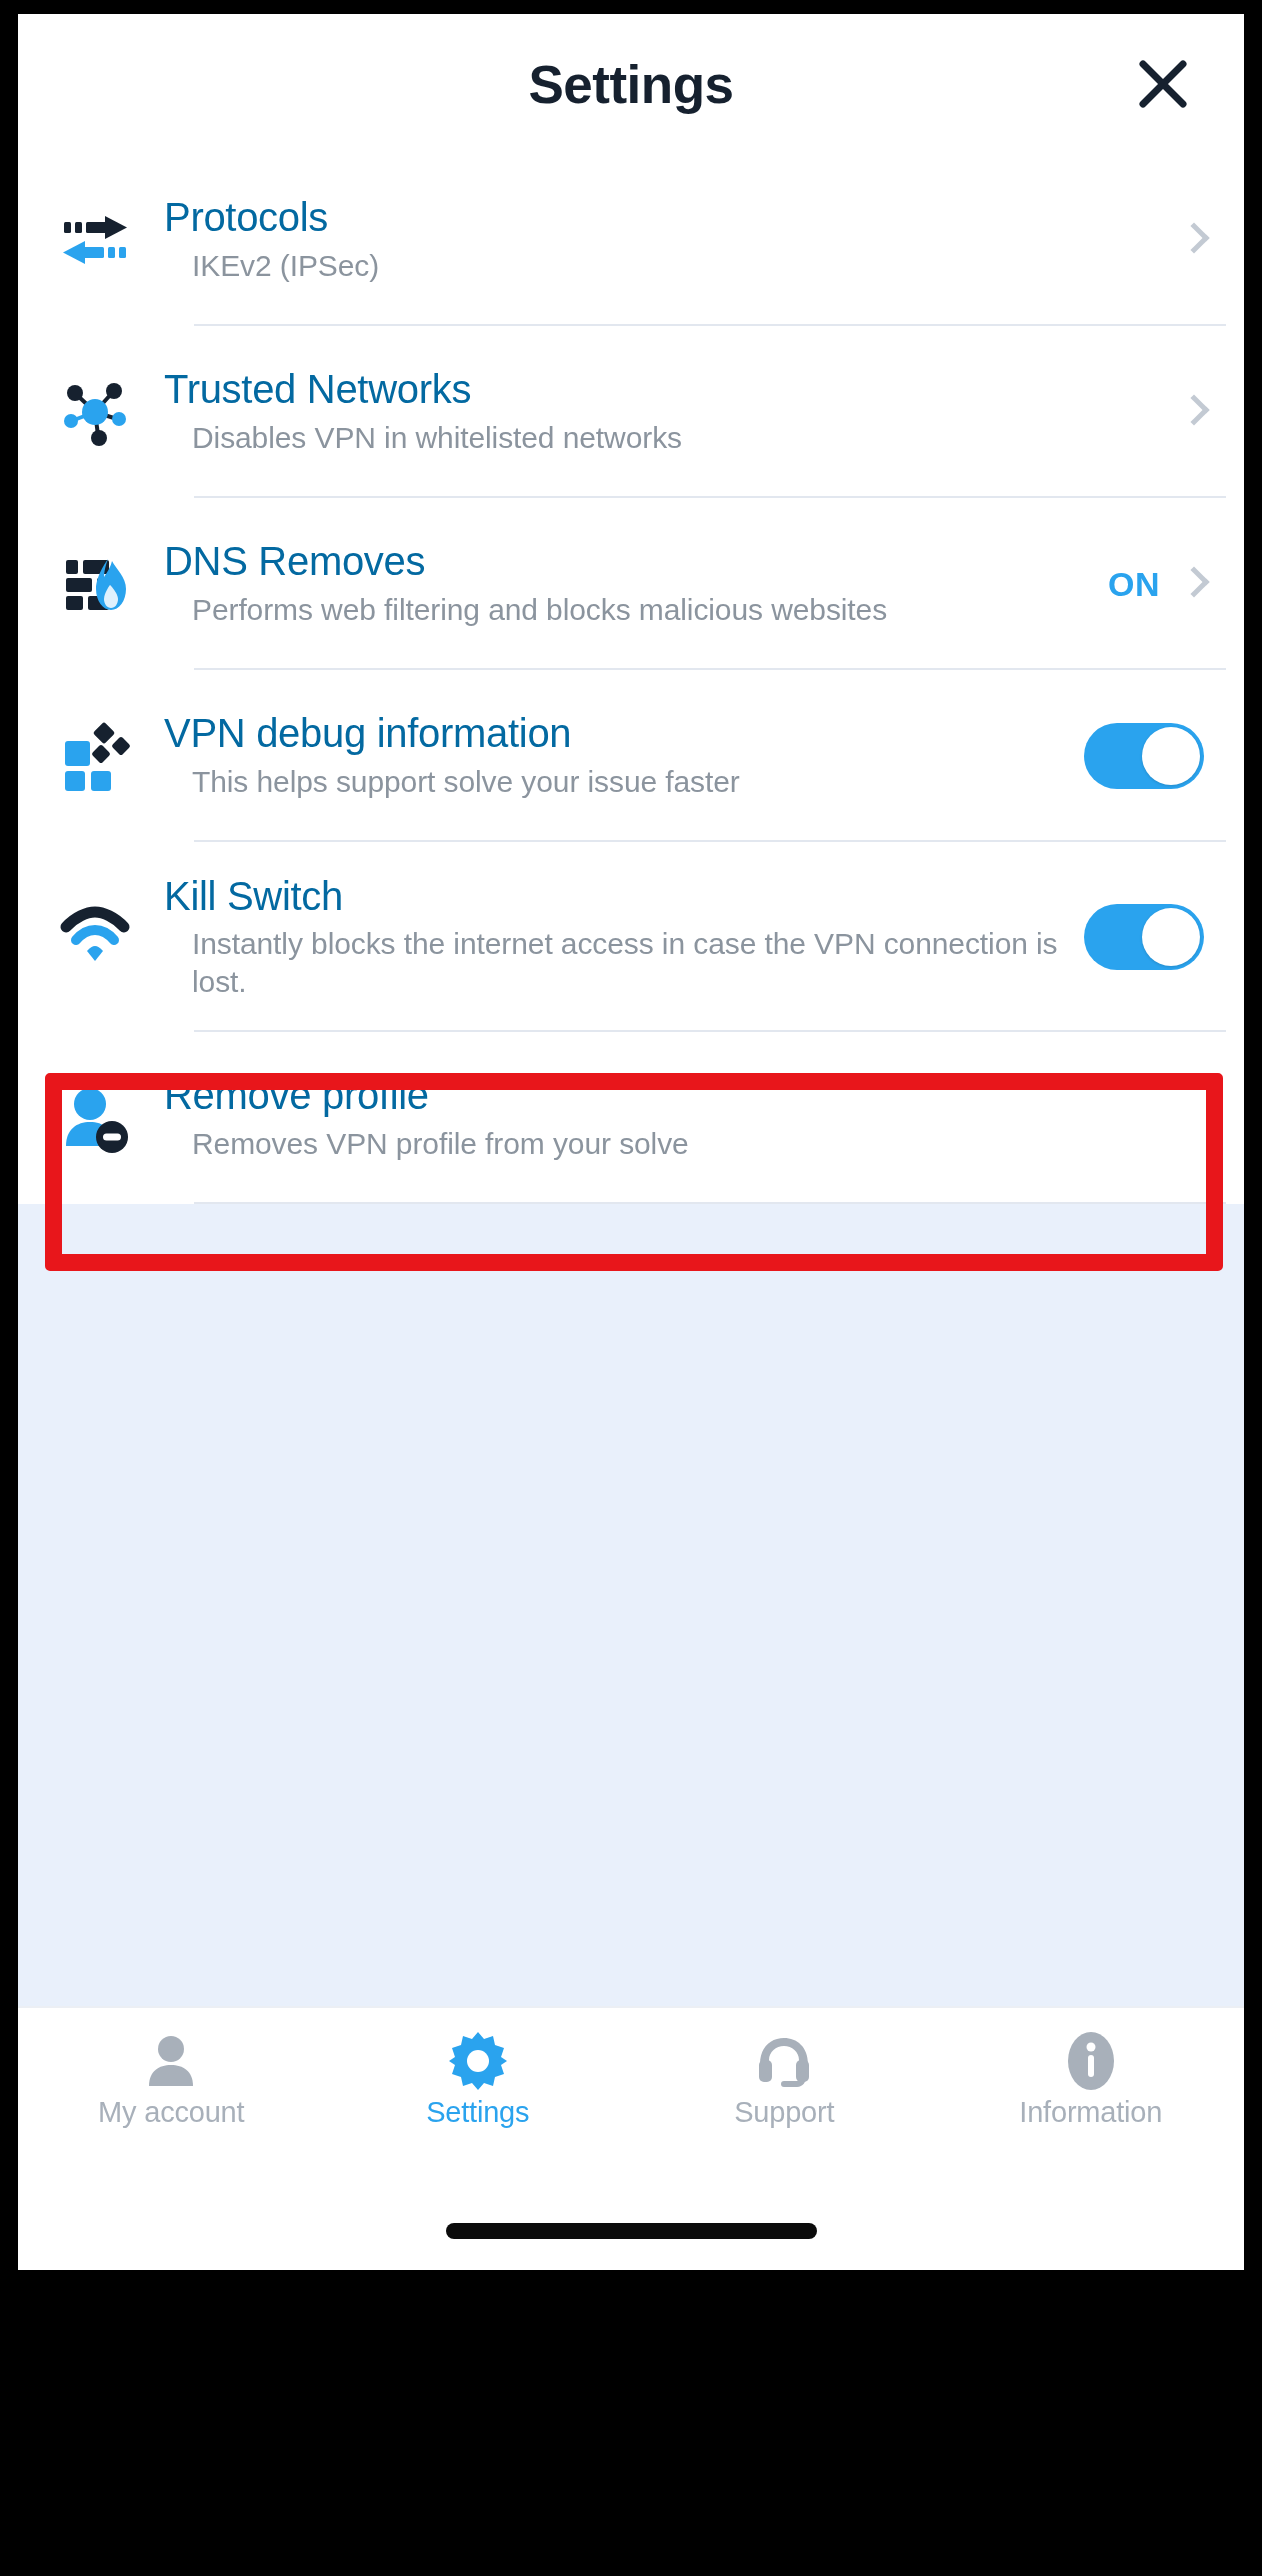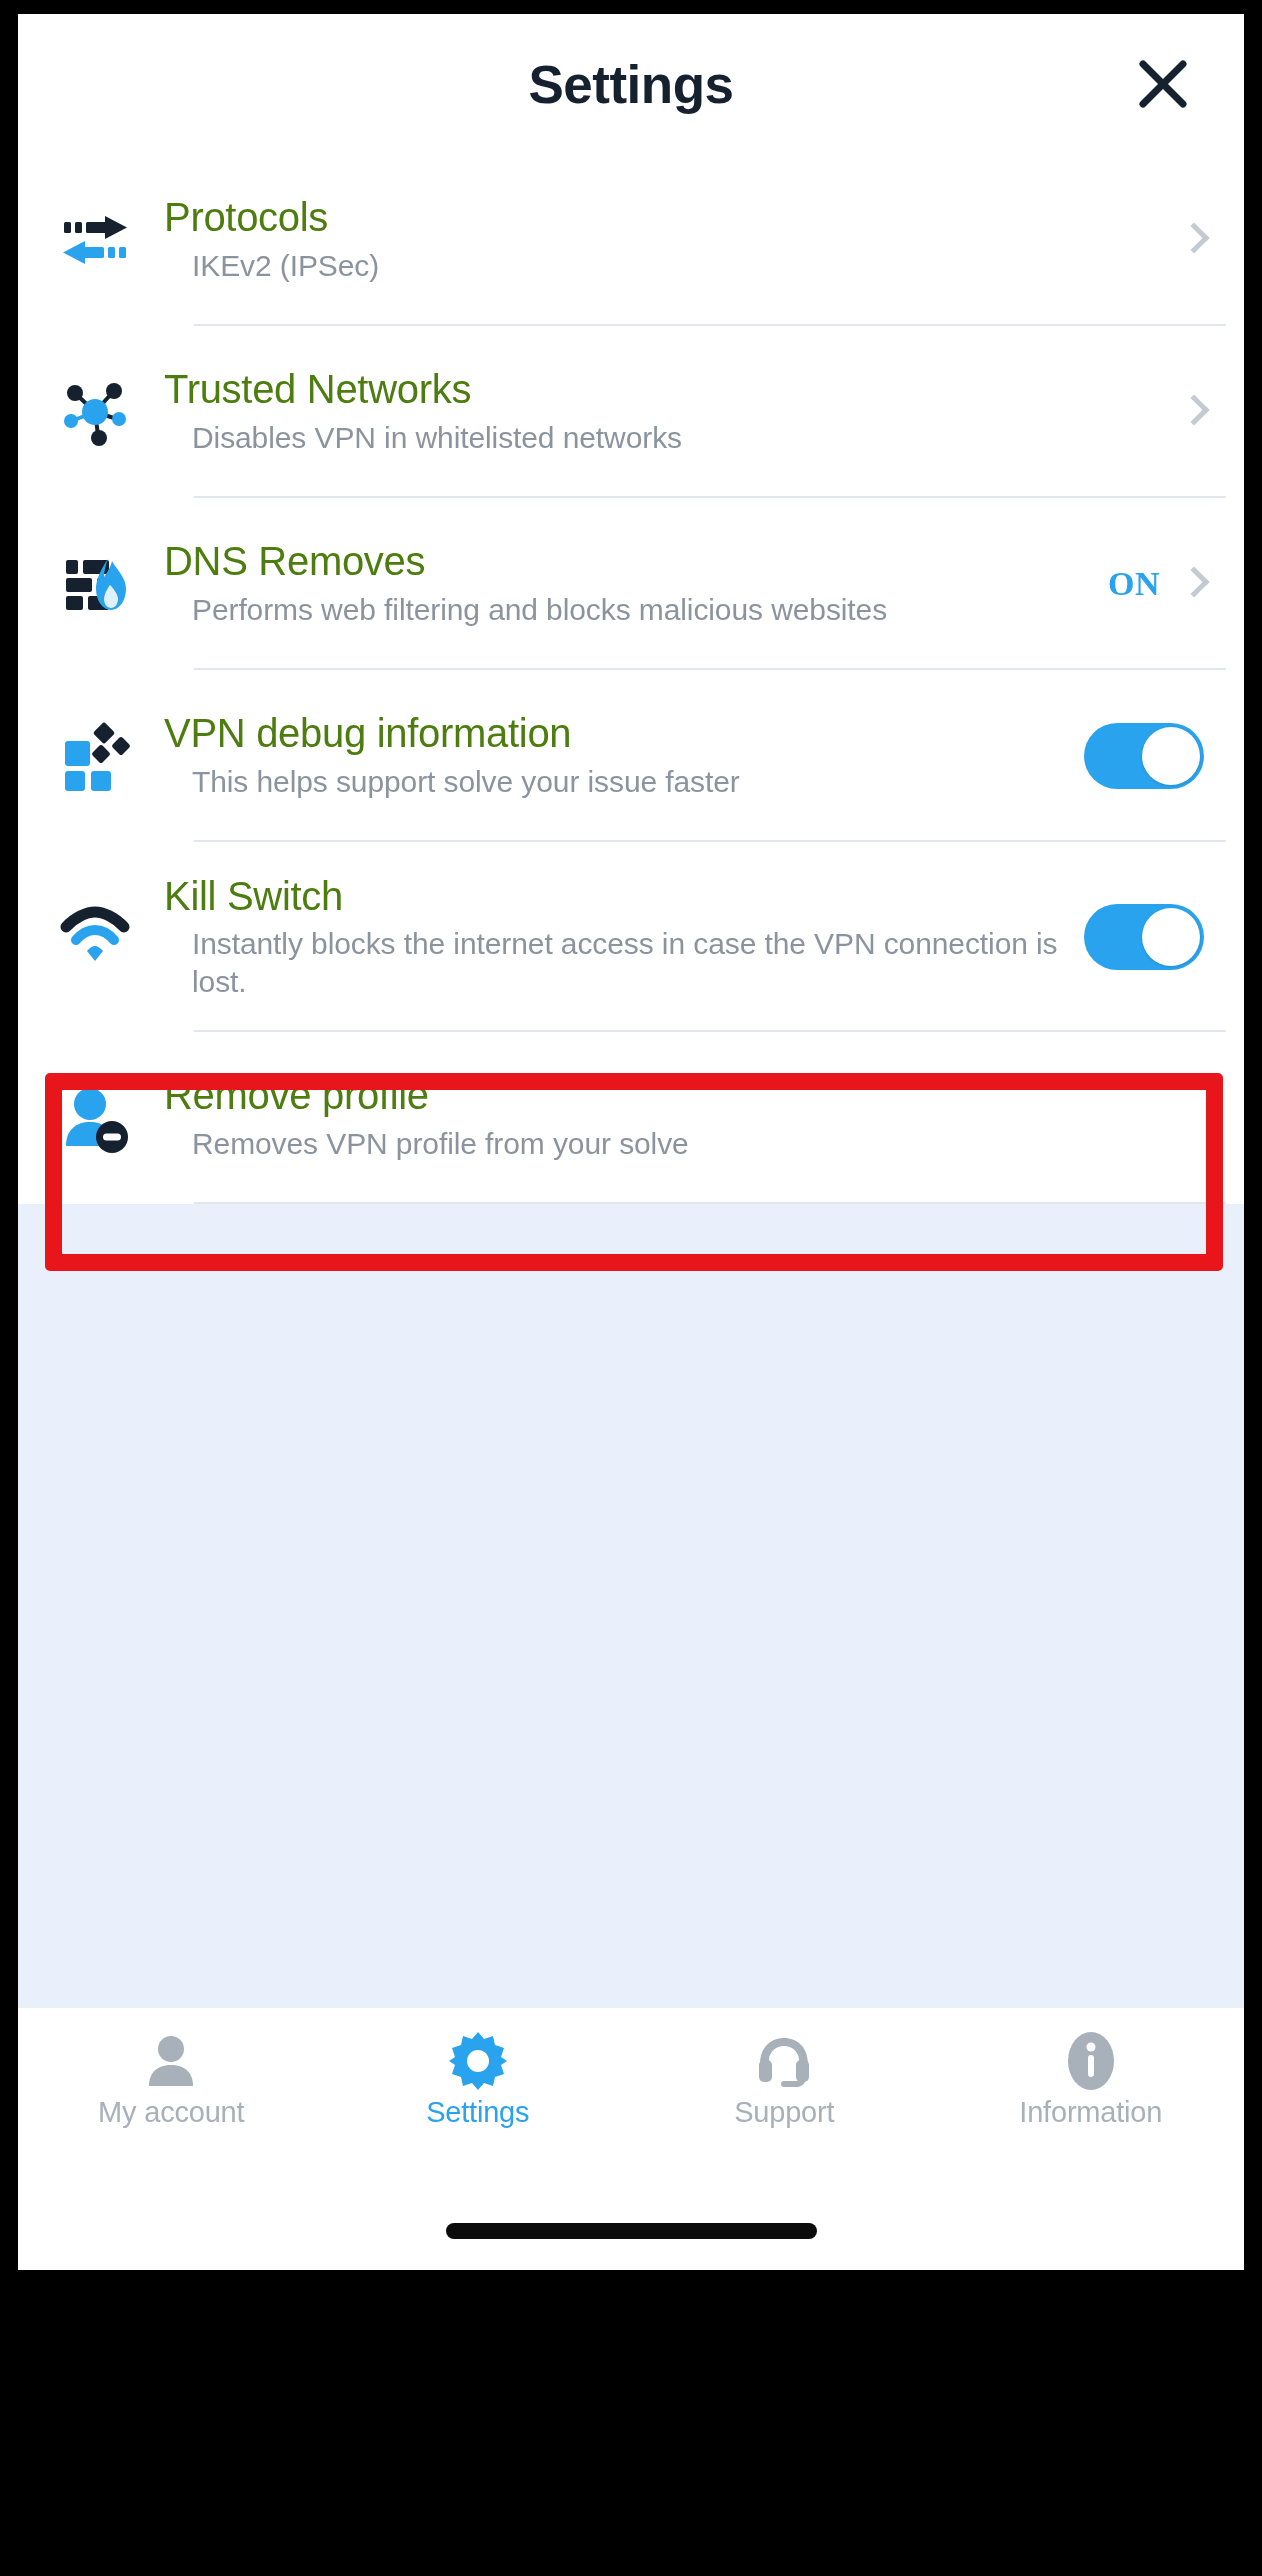--- a/index.html
+++ b/index.html
@@ -100,41 +100,40 @@
 
   .row-text {
     flex: 1 1 auto;
     min-width: 0;
     padding-right: 14px;
   }
 
   .row-title {
     font-size: 40px;
     font-weight: 400;
-    color: #4d7c0f;
+    color: #0369a1;
     line-height: 1.12;
     letter-spacing: -0.3px;
   }
 
   .row-sub {
     font-size: 30px;
     font-weight: 400;
     color: #8b949e;
     line-height: 1.25;
     margin-top: 7px;
     letter-spacing: -0.1px;
     margin-left: 28px;
   }
 
   .row-accessory {
     flex: 0 0 auto;
     display: flex;
     align-items: center;
     gap: 22px;
-    font-family: Liberation Serif, serif;
   }
 
   .status-on {
     font-size: 34px;
     font-weight: 700;
     color: #2aa3ee;
     letter-spacing: 0.5px;
   }
 
   .chevron {

